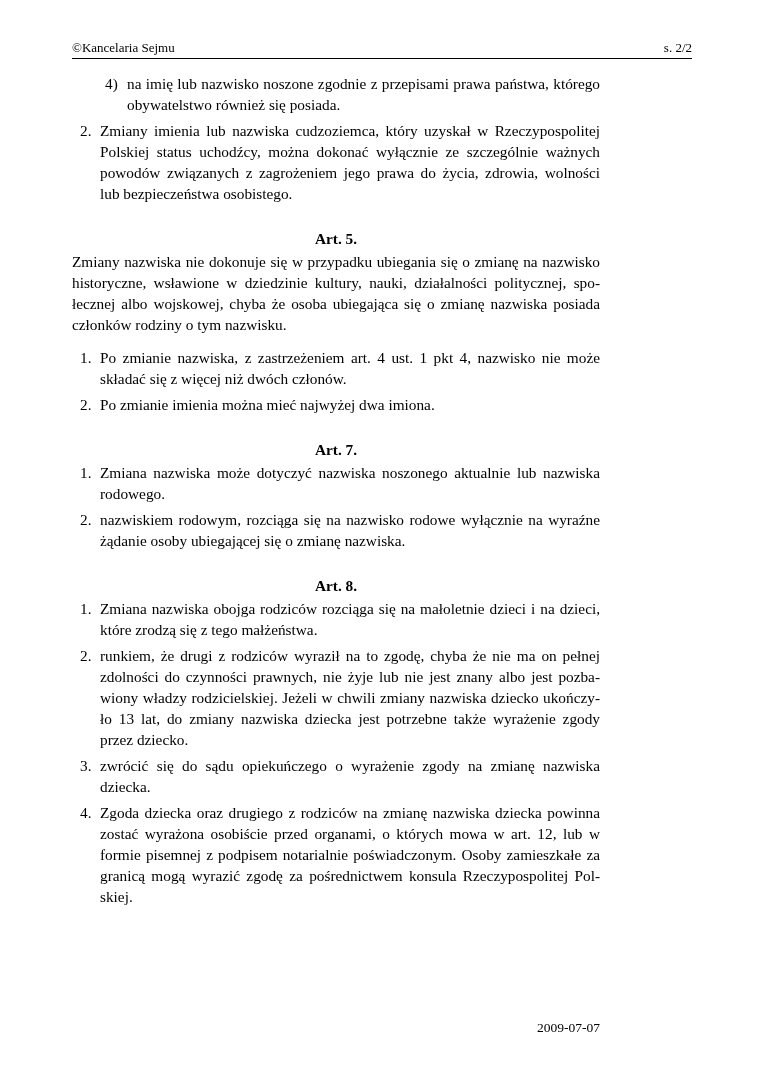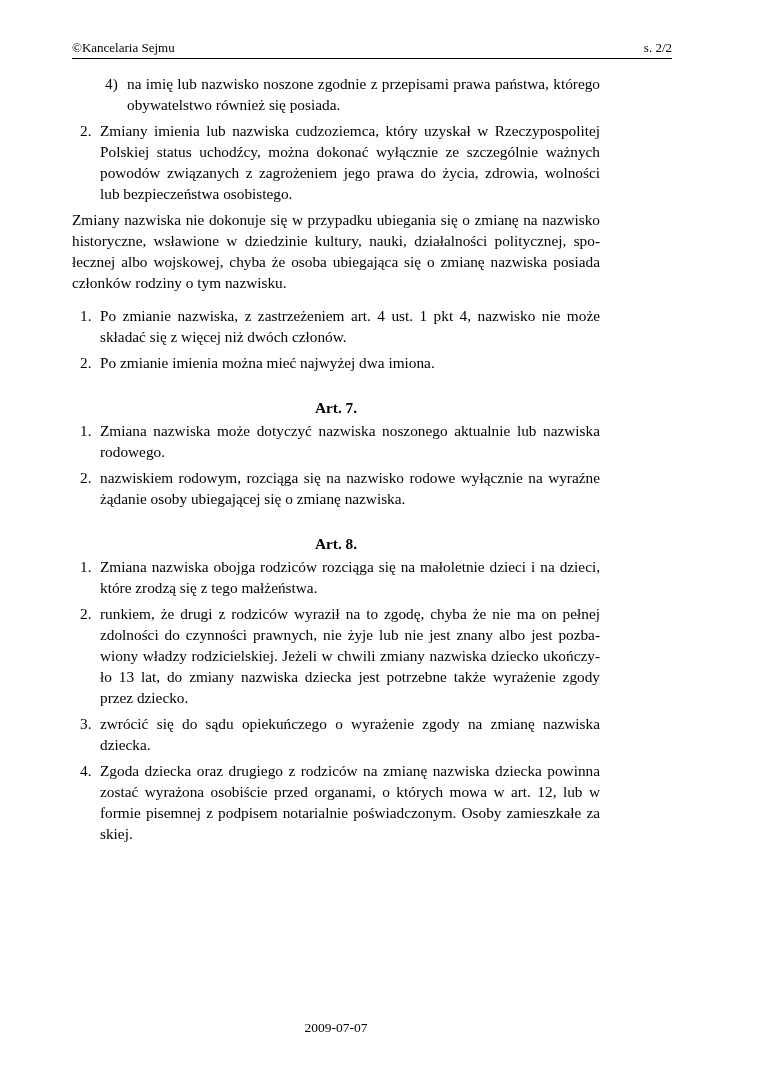--- a/index.html
+++ b/index.html
@@ -8,21 +8,21 @@
     background: #ffffff;
     color: #000000;
     font-family: "Liberation Serif", serif;
     position: relative;
     overflow: hidden;
   }
 
   
   .page-header {
     position: absolute;
-    top: 41px; left: 72px; right: 88px;
+    top: 41px; left: 72px; right: 68px;
     font-size: 13px;
     line-height: 14px;
   }
   .header-row {
     display: flex;
     justify-content: space-between;
     padding-bottom: 3px;
   }
   .header-rule {
     border-top: 1px solid #000;
@@ -52,21 +52,21 @@
   .list-item { position: relative; padding-left: 28px; margin-bottom: 5px; }
   .list-item .marker { position: absolute; left: 8px; top: 0; }
   .list-item.sub { padding-left: 55px; }
   .list-item.sub .marker { left: 33px; }
 
   
   .page-footer {
     position: absolute;
     top: 1020px; left: 72px;
     width: 528px;
-    text-align: center;
+    text-align: right;
     font-size: 13.5px;
     line-height: 16px;
   }
 </style>
 </head>
 <body>
 
 <header class="page-header">
   <div class="header-row">
     <span>©Kancelaria Sejmu</span>
@@ -85,20 +85,21 @@
     </div>
     <div class="list-item">
       <span class="marker">2.</span>
       <div class="item-text">
         <div class="tline">Zmiany imienia lub nazwiska cudzoziemca, który uzyskał w Rzeczypospolitej</div>
         <div class="tline">Polskiej status uchodźcy, można dokonać wyłącznie ze szczególnie ważnych</div>
         <div class="tline">powodów związanych z zagrożeniem jego prawa do życia, zdrowia, wolności</div>
         <div class="tline last">lub bezpieczeństwa osobistego.</div>
       </div>
     </div>
+    <div class="art-heading">Art. 5.</div>
     <div class="paragraph">
       <div class="tline">Zmiany nazwiska nie dokonuje się w przypadku ubiegania się o zmianę na nazwisko</div>
       <div class="tline">historyczne, wsławione w dziedzinie kultury, nauki, działalności politycznej, spo-</div>
       <div class="tline">łecznej albo wojskowej, chyba że osoba ubiegająca się o zmianę nazwiska posiada</div>
       <div class="tline last">członków rodziny o tym nazwisku.</div>
     </div>
     <div class="list-item">
       <span class="marker">1.</span>
       <div class="item-text">
         <div class="tline">Po zmianie nazwiska, z zastrzeżeniem art. 4 ust. 1 pkt 4, nazwisko nie może</div>
@@ -150,20 +151,21 @@
         <div class="tline">zwrócić się do sądu opiekuńczego o wyrażenie zgody na zmianę nazwiska</div>
         <div class="tline last">dziecka.</div>
       </div>
     </div>
     <div class="list-item">
       <span class="marker">4.</span>
       <div class="item-text">
         <div class="tline">Zgoda dziecka oraz drugiego z rodziców na zmianę nazwiska dziecka powinna</div>
         <div class="tline">zostać wyrażona osobiście przed organami, o których mowa w art. 12, lub w</div>
         <div class="tline">formie pisemnej z podpisem notarialnie poświadczonym. Osoby zamieszkałe za</div>
+        <div class="tline">granicą mogą wyrazić zgodę za pośrednictwem konsula Rzeczypospolitej Pol-</div>
         <div class="tline last">skiej.</div>
       </div>
     </div>
   </main>
 
 <footer class="page-footer">
   <span>2009-07-07</span>
 </footer>
 
 </body></html>

